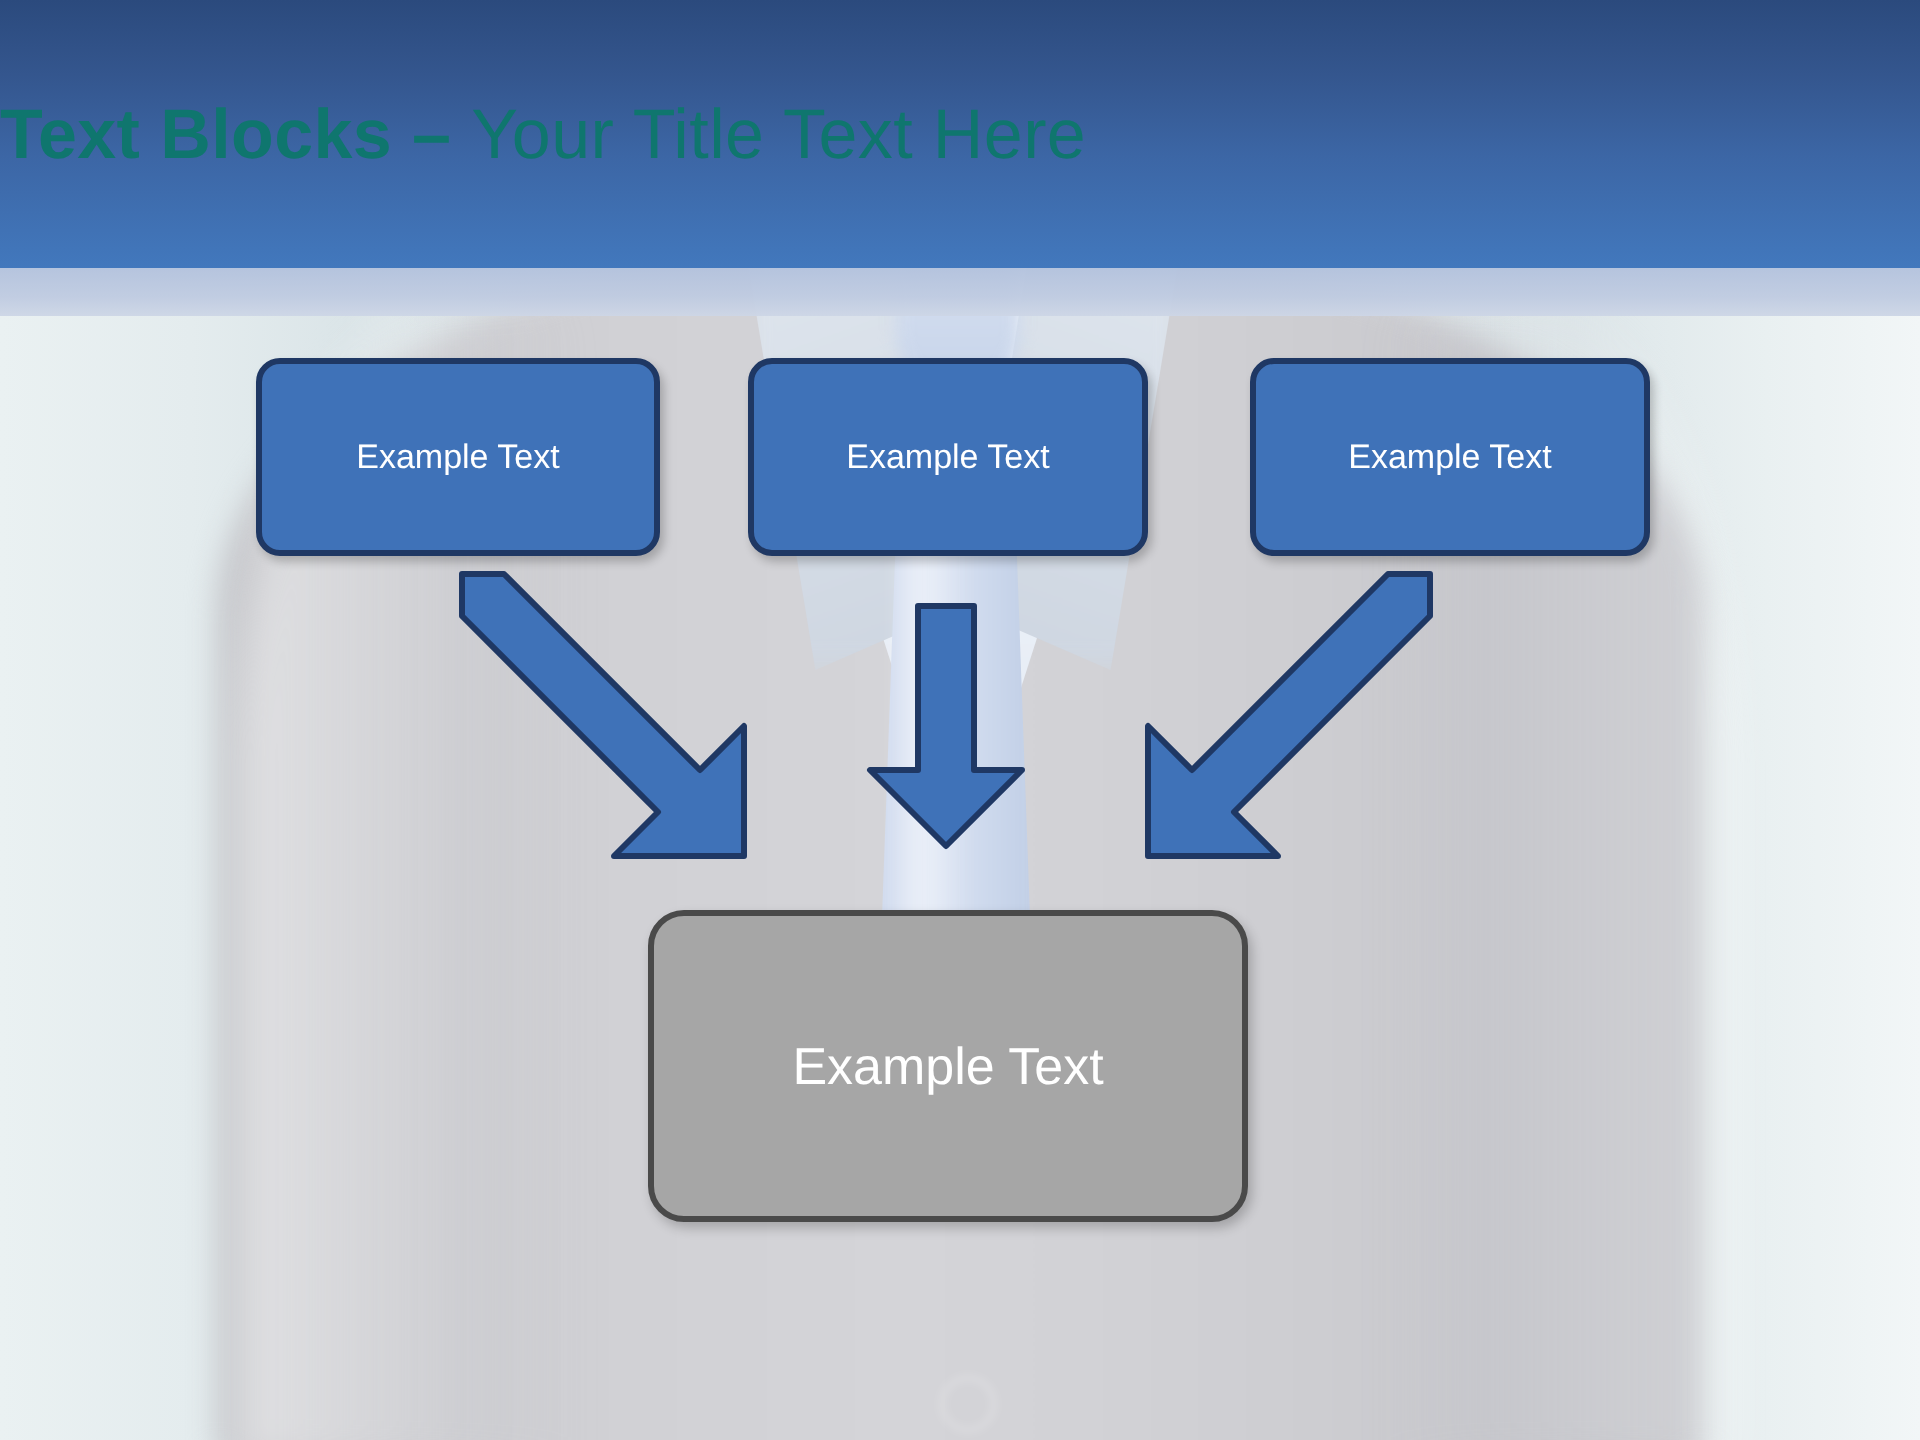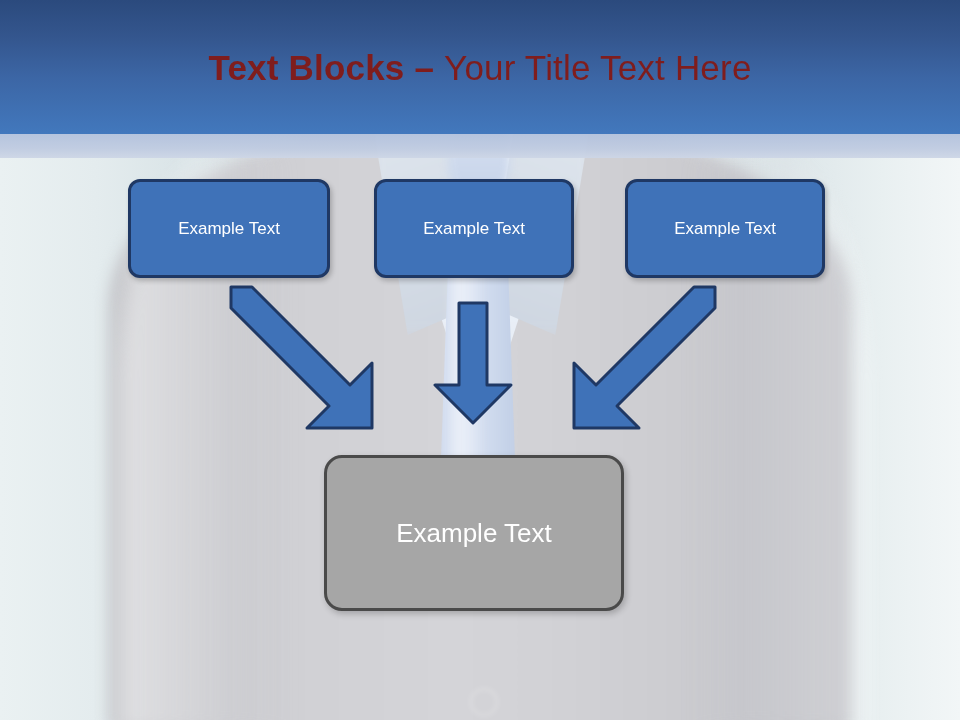--- a/index.html
+++ b/index.html
@@ -140,22 +140,22 @@
   }
   .header-accent {
     position: absolute;
     left: 0; top: 134px; width: 960px; height: 24px;
     background: linear-gradient(180deg, #b3c2dd 0%, #bfcbe1 60%, #cdd6e6 100%);
     opacity: 0.95;
   }
   .slide-title {
     position: absolute;
     left: 0; top: 48px; width: 960px;
-    text-align: center;
-    color: #7f1d1d;
+    text-align: left;
+    color: #0f766e;
     font-size: 35px;
     letter-spacing: 0.2px;
     white-space: nowrap;
   }
   .slide-title .t-bold { font-weight: bold; }
   .slide-title .t-rest { font-weight: normal; }
 
   
   .box-blue {
     position: absolute;

